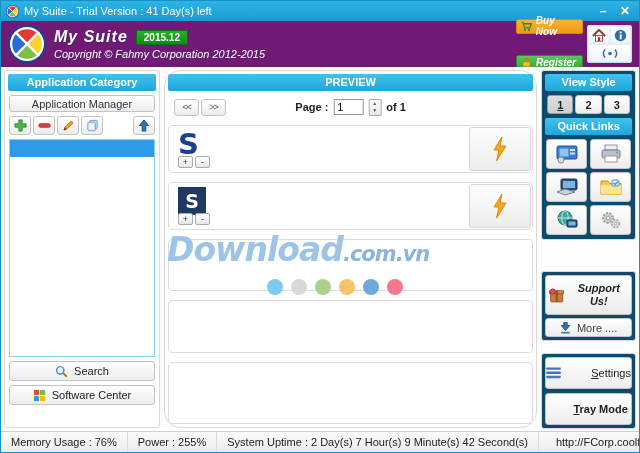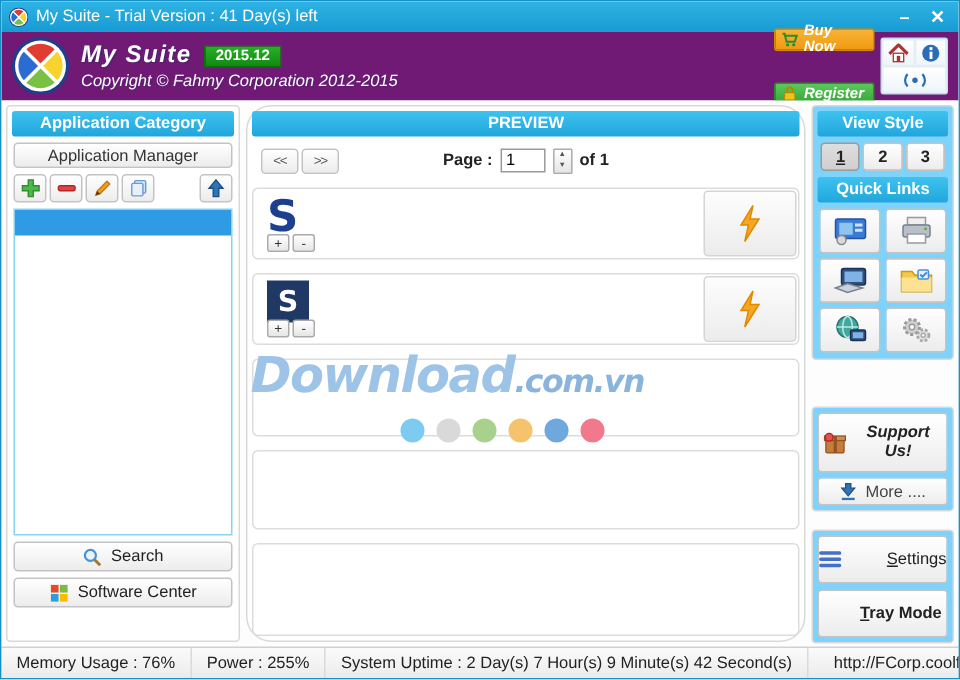--- a/index.html
+++ b/index.html
@@ -42,21 +42,21 @@
             cursor:default; background:linear-gradient(#ffffff,#eef5fa); }
   .hq-wide { grid-column:1 / 3; }
 
   
   .content { flex:1; display:flex; gap:4px; padding:3px; background:#fdfdfd; min-height:0; }
   .panel { border:1px solid #d9d9d9; border-radius:3px; background:#fff; padding:3px;
            display:flex; flex-direction:column; }
   .panel-left { flex:0 0 156px; }
   .panel-main { flex:1; position:relative;border-radius:17px; }
   .col-right { flex:0 0 84px; display:flex; flex-direction:column; }
-  .rgroup { border:1px solid #d9d9d9; border-radius:3px; background:#7dd3fc; padding:3px; }
+  .rgroup { border:1px solid #d9d9d9; border-radius:3px; background:#0c4a6e; padding:3px; }
 
   .sec-header { background:linear-gradient(#3ec2ef,#20a6dc); color:#fff; font-weight:bold;
                 font-size:11px; text-align:center; height:17px; line-height:17px;
                 border-radius:2px; flex:0 0 auto; }
 
   .btn { background:linear-gradient(#ffffff,#ececec); border:1px solid #c3c3c3;
          border-radius:3px; font-size:11px; color:#222; display:flex; align-items:center;
          justify-content:center; gap:6px; cursor:default; }
 
   

